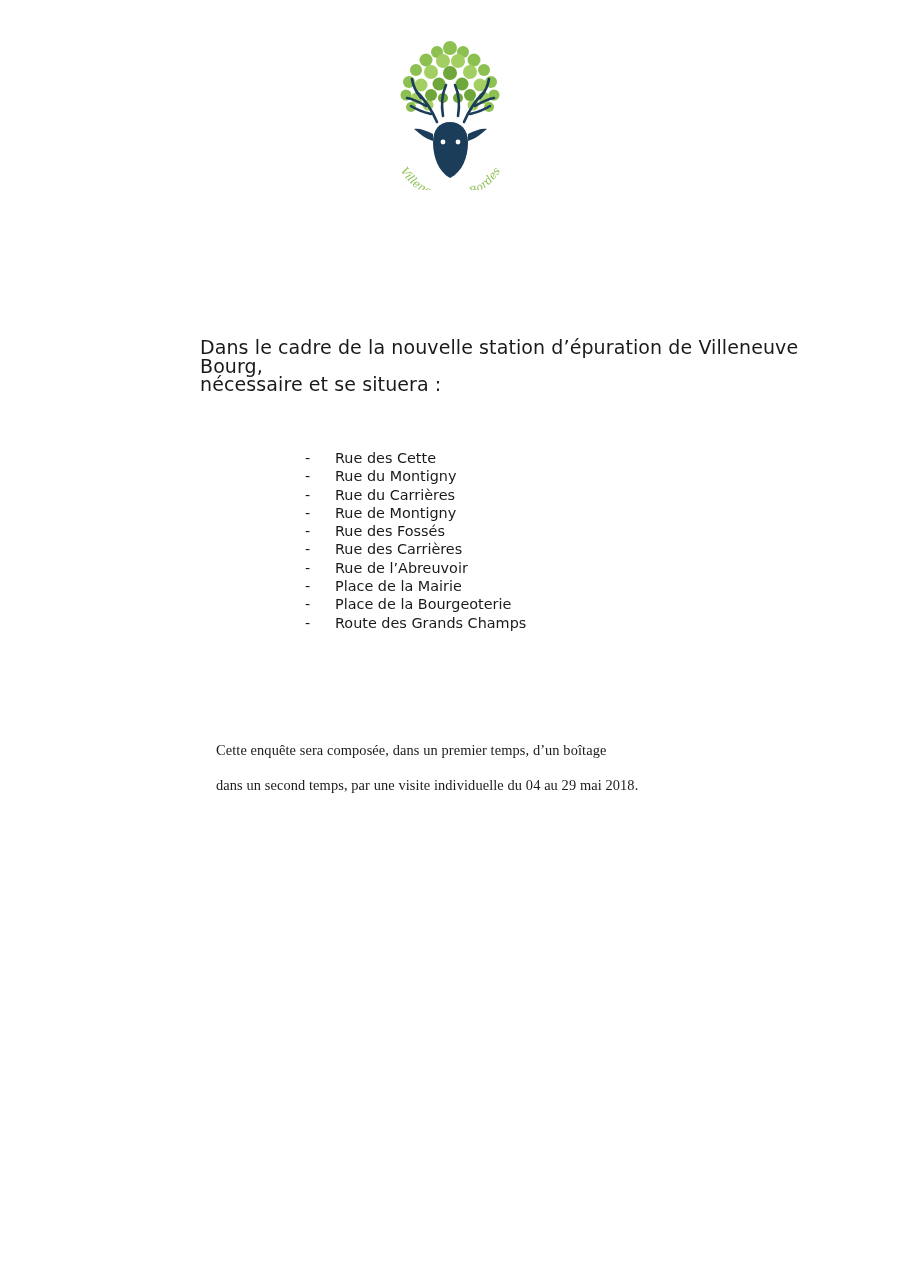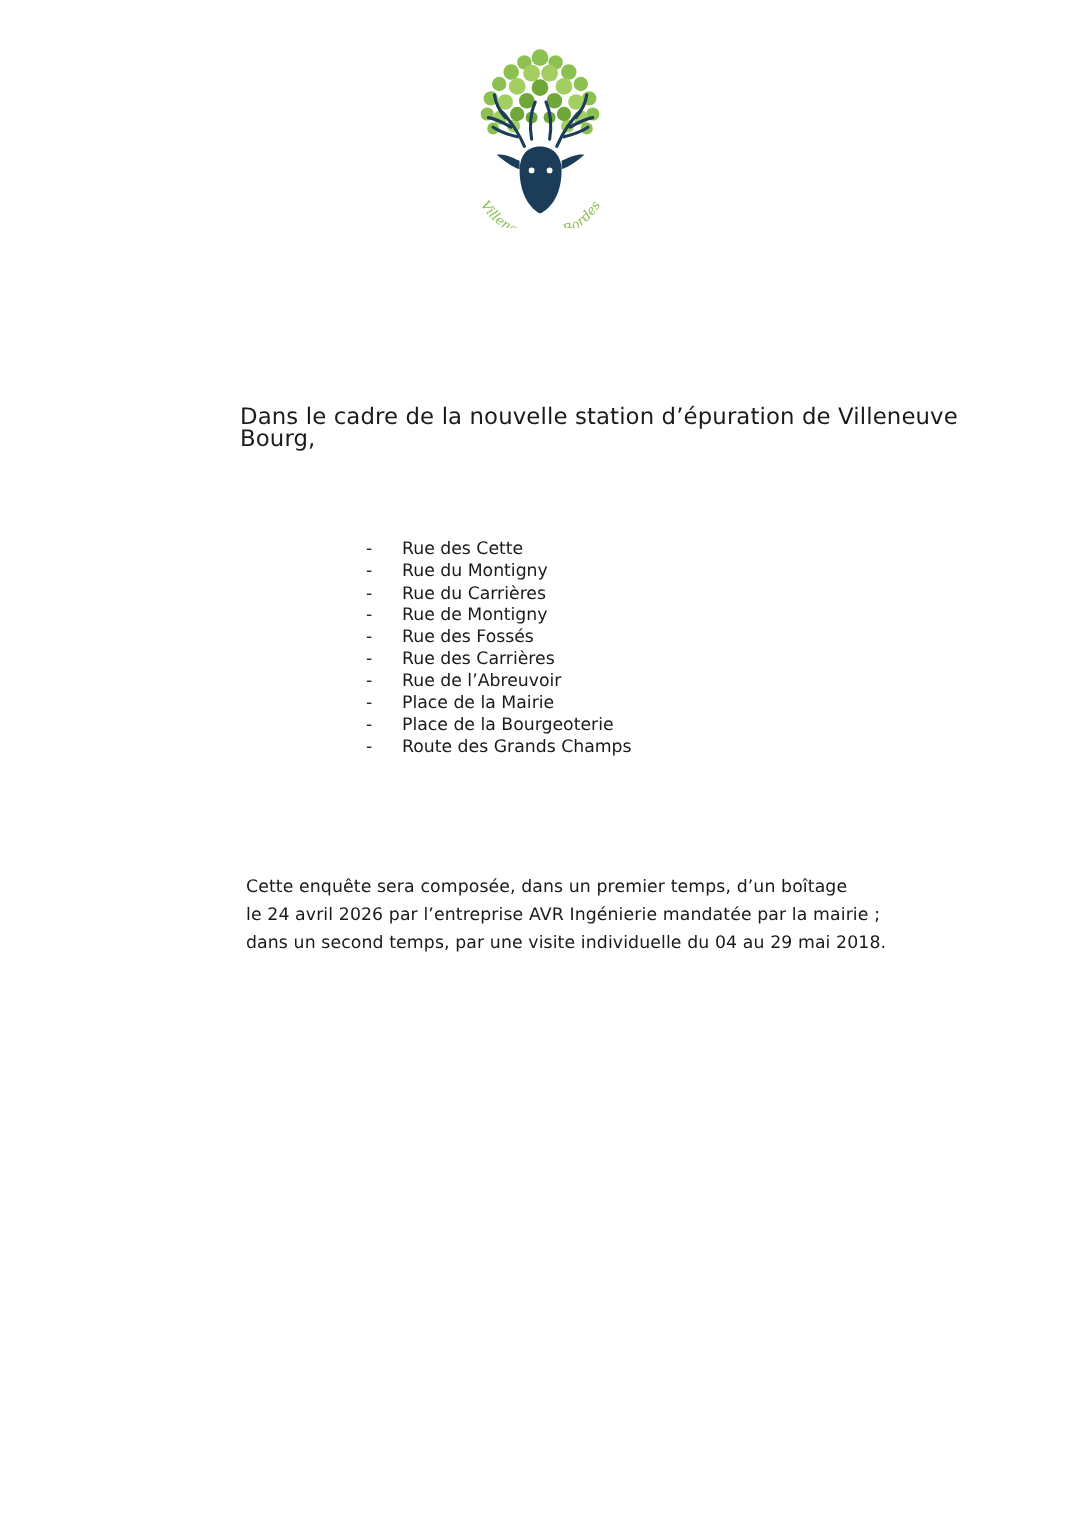--- a/index.html
+++ b/index.html
@@ -77,21 +77,22 @@
     position: absolute;
     left: 200px;
     top: 725px;
     width: 640px;
     font-size: 14.4px;
     line-height: 18.6px;
     color: #1a1a1a;
     letter-spacing: 0.1px;
   }
   .closing-text p {
-    margin: 5px;
+    margin: 16px;
+    font-family: Liberation Serif, serif;
   }
 </style>
 </head>
 <body>
 
 <div class="page">
 
   <div class="logo-wrap">
     <div class="logo">
       <svg viewBox="0 0 155 160" width="155" height="160" aria-hidden="true">
@@ -157,20 +158,21 @@
         <path id="capArc" d="M22 128 A 58 58 0 0 0 133 128" fill="none" stroke="none"></path>
         <text font-family="DejaVu Serif, serif" font-size="11" font-style="italic" fill="#8cc152">
           <textPath href="#capArc" startOffset="50%" text-anchor="middle">Villeneuve-les-Bordes</textPath>
         </text>
       </svg>
     </div>
   </div>
 
   <div class="body-text">
     <p>Dans le cadre de la nouvelle station d’épuration de Villeneuve Bourg,</p>
+    <p>nécessaire et se situera :</p>
   </div>
 
   <div class="street-list">
     <div class="street-row">
       <span class="street-dash">-</span>
       <span class="street-name">Rue des Cette</span>
     </div>
     <div class="street-row">
       <span class="street-dash">-</span>
       <span class="street-name">Rue du Montigny</span>
@@ -204,17 +206,16 @@
       <span class="street-name">Place de la Bourgeoterie</span>
     </div>
     <div class="street-row">
       <span class="street-dash">-</span>
       <span class="street-name">Route des Grands Champs</span>
     </div>
   </div>
 
   <div class="closing-text">
     <p>Cette enquête sera composée, dans un premier temps, d’un boîtage</p>
-    <p>le 24 avril 2026 par l’entreprise AVR Ingénierie mandatée par la mairie ;</p>
     <p>dans un second temps, par une visite individuelle du 04 au 29 mai 2018.</p>
   </div>
 
 </div>
 
 </body></html>

